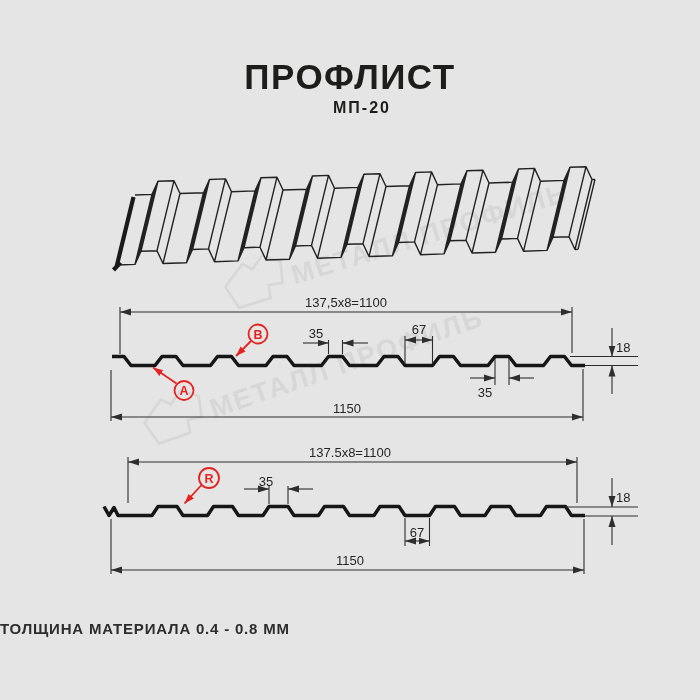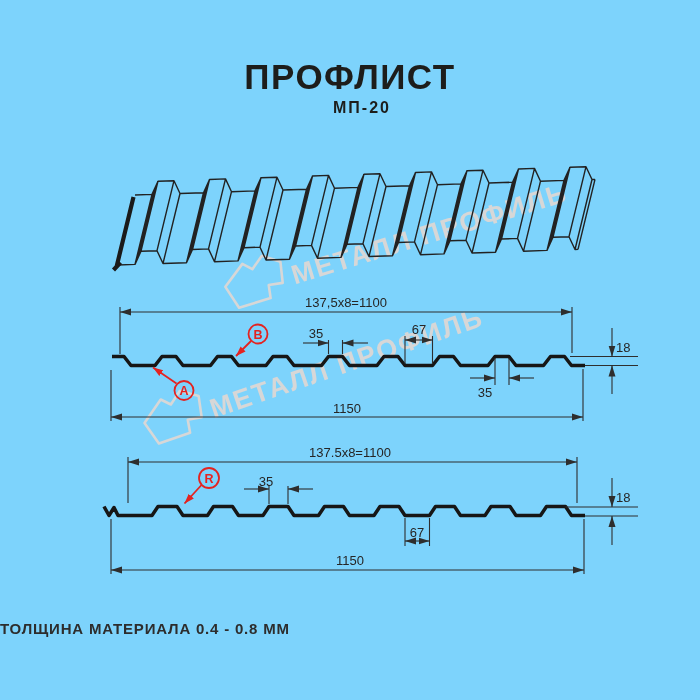--- a/index.html
+++ b/index.html
@@ -1,19 +1,19 @@
 <!DOCTYPE html>
 <html style="--accent-red: #e42320; --line: #161616; --dim-line: #2e2e2e; --watermark: #d7d7d7; --title: #1d1d1b;"><head>
 <meta charset="utf-8">
 <style>
   :root{
     --accent-red:#e42320; --line:#161616; --dim-line:#2e2e2e; --watermark:#d7d7d7; --title:#1d1d1b;
   }
   html,body{margin:0;padding:0;background:#fff;}
-  .stage{position:relative;width:700px;height:700px;background:#7dd3fc;overflow:hidden;
+  .stage{position:relative;width:700px;height:700px;background:#e5e5e5;overflow:hidden;
          font-family:"Liberation Sans", sans-serif;}
   .title{position:absolute;left:0;top:57px;width:700px;text-align:center;
          font-size:35px;font-weight:800;letter-spacing:1.5px;color:var(--title);}
   .subtitle{position:absolute;left:12px;top:99px;width:700px;text-align:center;
          font-size:16px;font-weight:700;letter-spacing:2px;color:var(--title);}
   .footer{position:absolute;left:0;top:620px;width:700px;
          font-size:15px;font-weight:700;letter-spacing:.8px;color:#2d2d2d;}
   svg{position:absolute;left:0;top:0;}
   .wm{stroke:var(--watermark);fill:none;stroke-width:2.6;stroke-linejoin:round;}
   .wmtext{fill:var(--watermark);font-size:27px;font-weight:700;letter-spacing:2px;}

